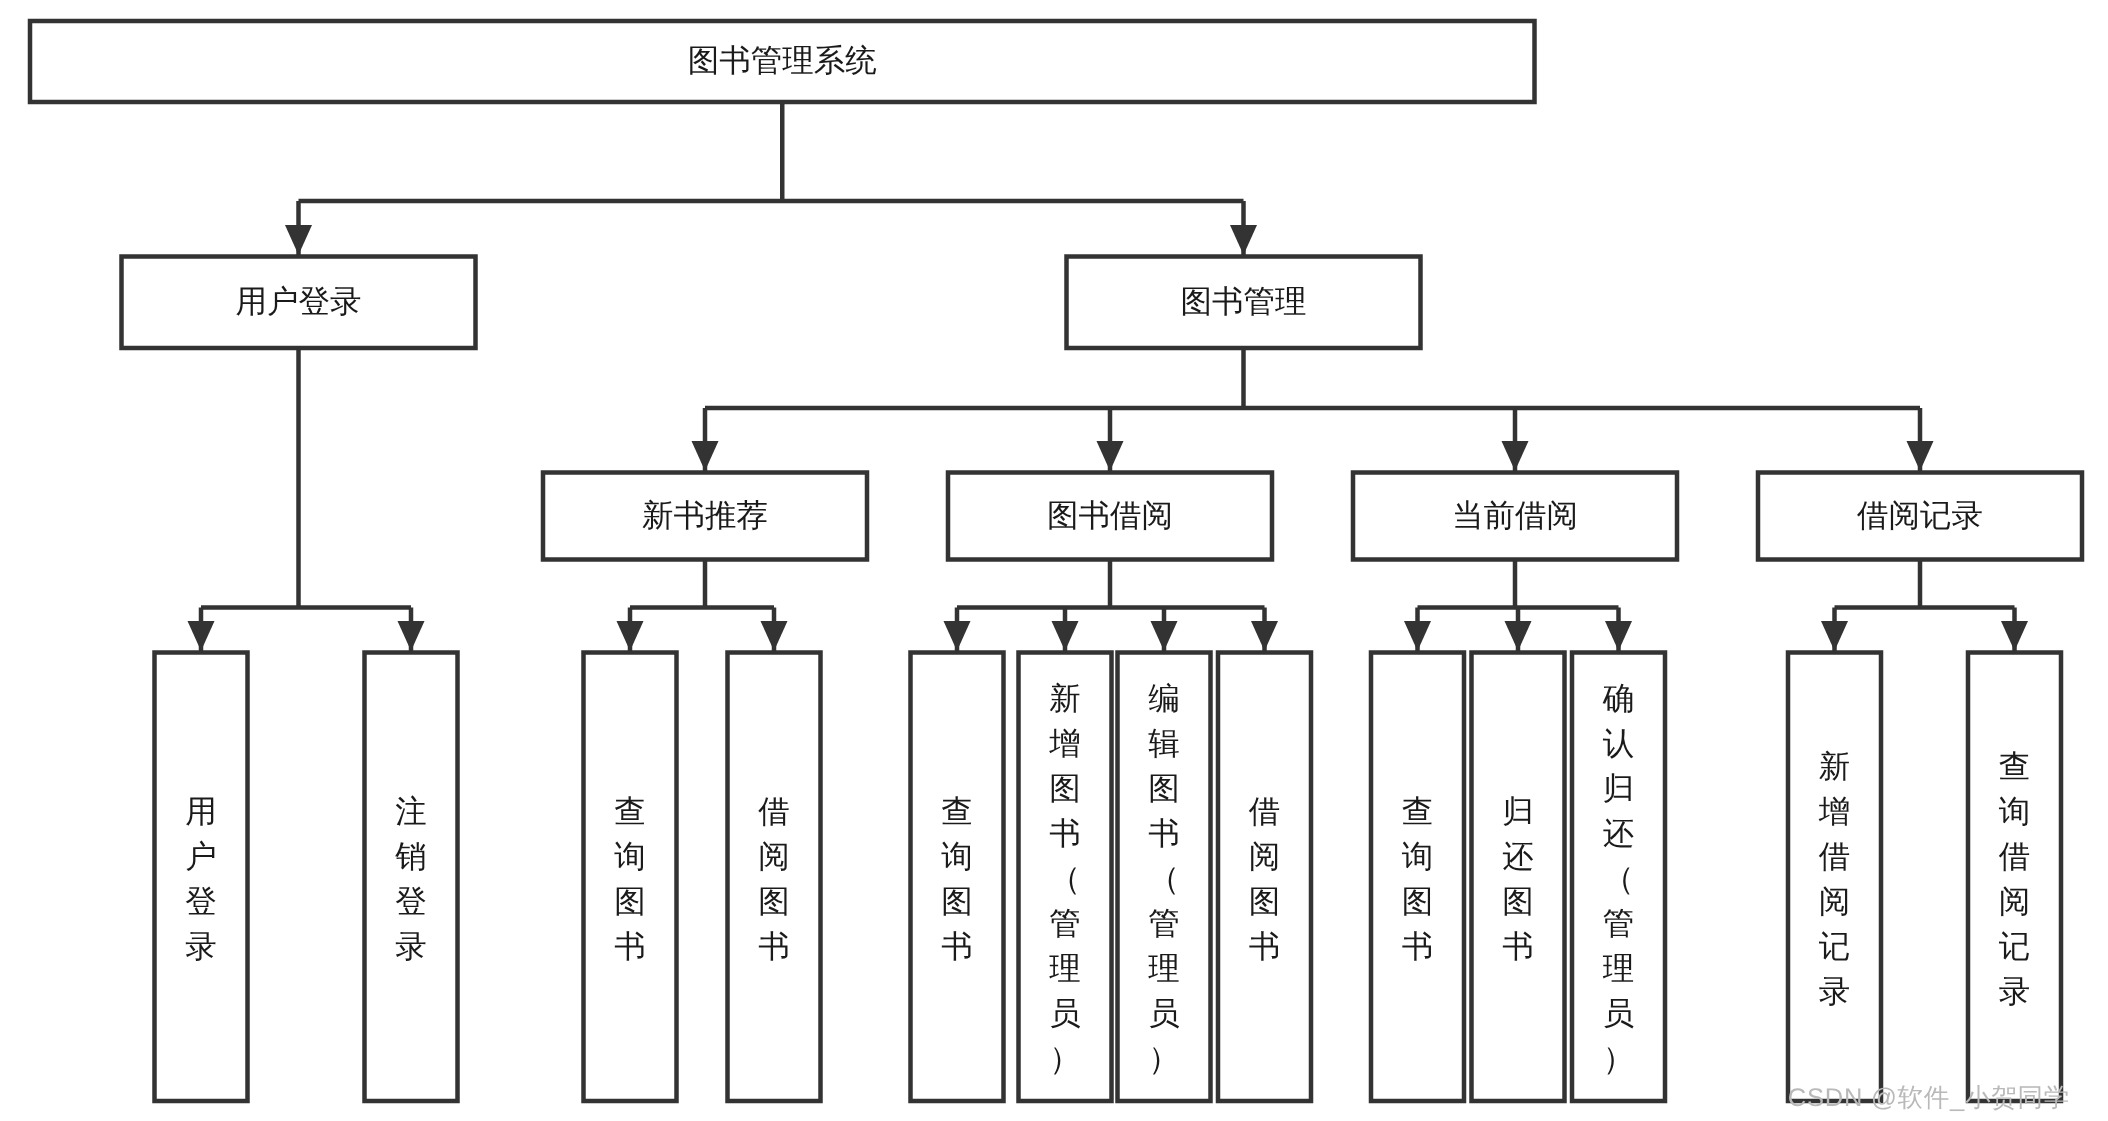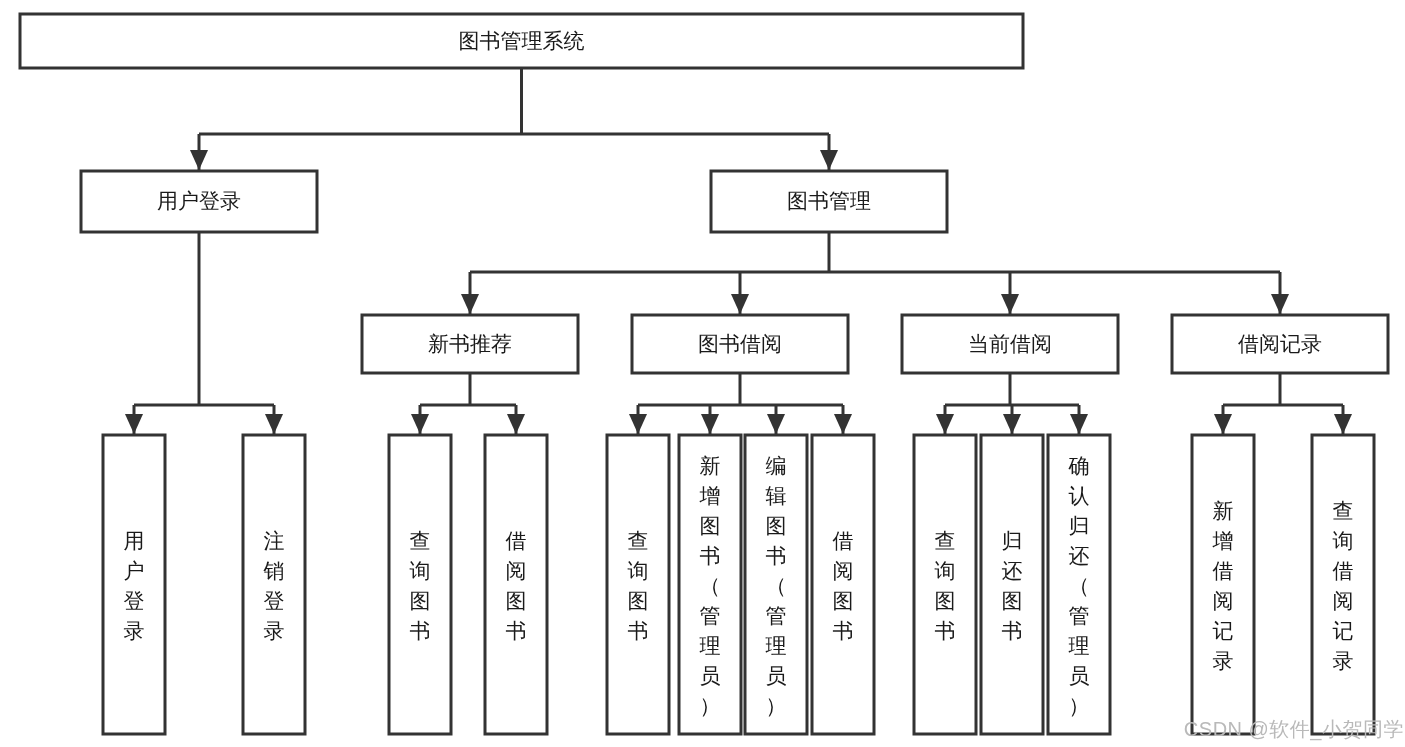--- a/index.html
+++ b/index.html
@@ -48,24 +48,24 @@
     dominant-baseline: middle;
   }
   .node-label-vertical {
     font-family: "Liberation Sans", "DejaVu Sans", sans-serif;
     font-size: 21px;
     fill: #1a1a1a;
     text-anchor: middle;
   }
   .watermark {
     position: absolute;
-    right: 0;
+    right: 24px;
     bottom: 4px;
     font-family: "Liberation Sans", "DejaVu Sans", sans-serif;
-    font-size: 20px;
+    font-size: 17px;
     color: #b9b9b9;
     letter-spacing: 0.5px;
     white-space: nowrap;
   }
 </style>
 </head>
 <body>
 
 <div id="diagram-root">
 

